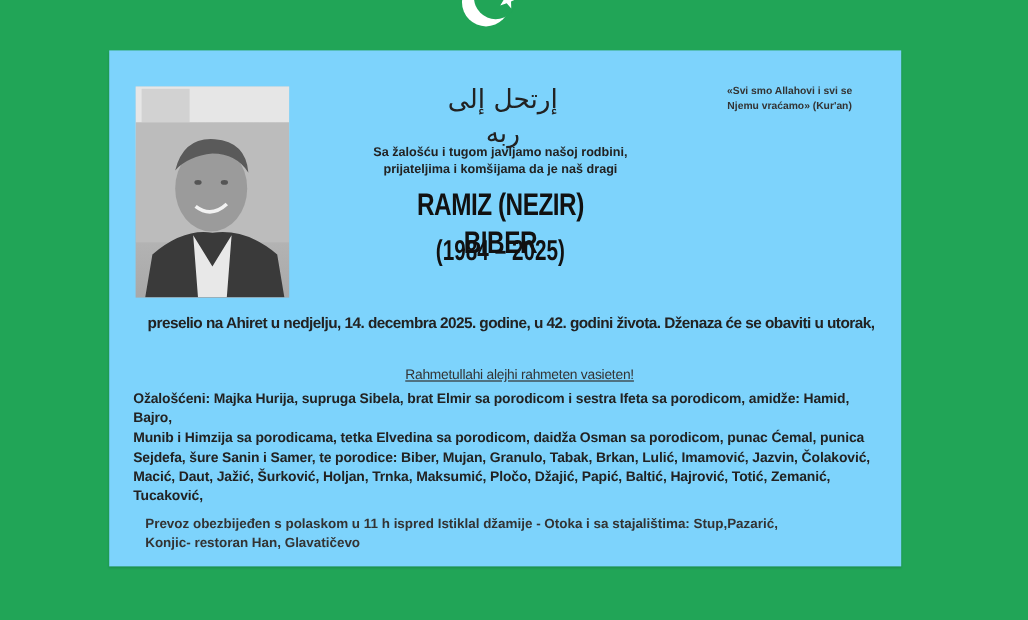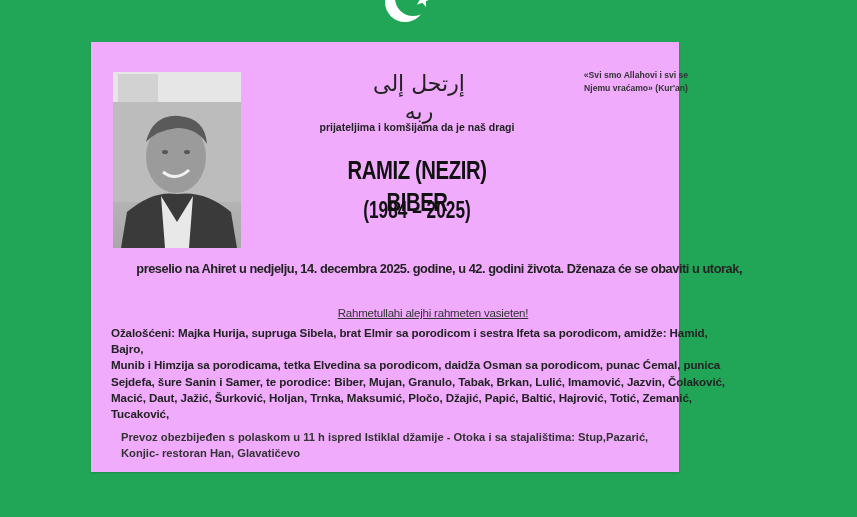--- a/index.html
+++ b/index.html
@@ -6,59 +6,58 @@
     body {
       width: 857px; height: 517px; overflow: hidden;
       background: #21a557;
       position: relative;
       font-family: "Liberation Sans", sans-serif;
     }
     .crescent-wrap {
       position: absolute; left: 383px; top: -12px; width: 80px; height: 44px;
     }
     .card {
-      position: absolute; left: 91px; top: 42px; width: 588px; height: 430px;
-      background: #f0abfc;
+      position: absolute; left: 91px; top: 42px; width: 660px; height: 430px;
+      background: #7dd3fc;
       box-shadow: 0 1px 2px rgba(0,0,0,0.15);
     }
     .photo {
       position: absolute; left: 22px; top: 30px; width: 128px; height: 176px;
       background: linear-gradient(180deg, #dcdcdc 0%, #cfcfcf 25%, #bdbdbd 50%, #a8a8a8 100%);
       overflow: hidden;
     }
     .arabic {
       position: absolute; left: 278px; top: 28px; width: 100px; height: 28px;
       font-family: "DejaVu Sans", sans-serif; font-size: 22px; color: #222;
       text-align: center; direction: rtl; line-height: 28px;
     }
     .quote {
-      position: absolute; left: 470px; top: 27px; width: 150px;
+      position: absolute; left: 492px; top: 27px; width: 150px;
       font-size: 8.6px; font-weight: bold; color: #333; text-align: center; line-height: 13px;
     }
     .intro {
       position: absolute; left: 196px; top: 78px; width: 260px;
       font-size: 10.5px; font-weight: bold; color: #222; text-align: center; line-height: 14px;
     }
     .name {
       position: absolute; left: 196px; top: 112px; width: 260px;
       font-family: "Liberation Sans Narrow", "Liberation Sans", sans-serif;
       font-size: 26px; font-weight: bold; color: #111; text-align: center;
       transform: scaleX(0.78); transform-origin: center; letter-spacing: -0.5px;
       line-height: 32px;
     }
     .years {
       position: absolute; left: 196px; top: 152px; width: 260px;
       font-size: 24px; font-weight: bold; color: #111; text-align: center;
       transform: scaleX(0.72); transform-origin: center; line-height: 32px;
     }
     .death {
-      position: absolute; left: 21px; top: 218px; width: 630px;
+      position: absolute; left: 32px; top: 218px; width: 630px;
       font-size: 12.8px; font-weight: bold; color: #222; line-height: 18px;
       letter-spacing: -0.45px;
-      text-align: right;
     }
     .rahmet {
       position: absolute; left: 12px; top: 263px; width: 660px; text-align: center;
       font-size: 11.5px; color: #333; line-height: 16px;
     }
     .rahmet span { text-decoration: underline; letter-spacing: -0.2px; }
     .mourners {
       position: absolute; left: 20px; top: 283px; width: 630px;
       font-size: 11.6px; font-weight: bold; color: #222; line-height: 16.2px;
       letter-spacing: -0.1px;
@@ -97,20 +96,21 @@
   </div>
 
   <div class="arabic">إرتحل إلى ربه</div>
 
   <div class="quote">
     <div>«Svi smo Allahovi i svi se</div>
     <div>Njemu vraćamo»  (Kur'an)</div>
   </div>
 
   <div class="intro">
+    <div>Sa žalošću i tugom javljamo našoj rodbini,</div>
     <div>prijateljima i komšijama da je naš dragi</div>
   </div>
 
   <div class="name">RAMIZ (NEZIR) BIBER</div>
   <div class="years">(1984 – 2025)</div>
 
   <div class="death">
     <div>preselio na Ahiret u nedjelju, 14. decembra 2025. godine, u 42. godini života. Dženaza će se obaviti u utorak,</div>
   </div>
 

